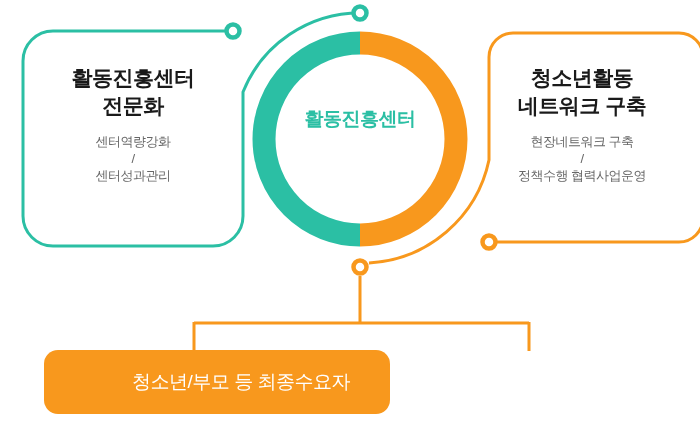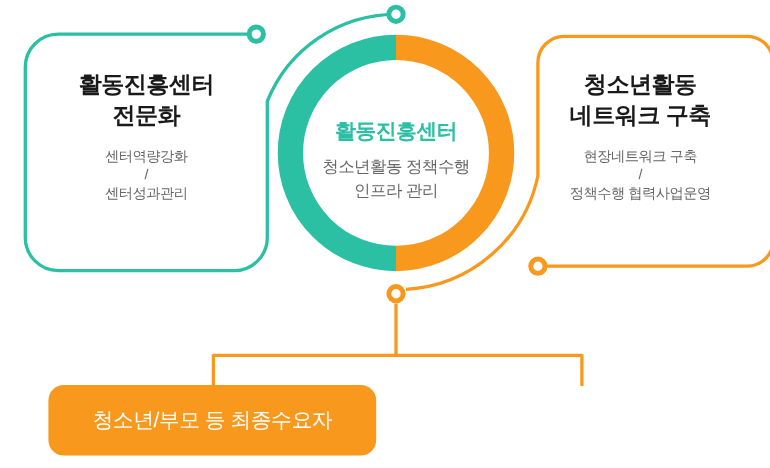--- a/index.html
+++ b/index.html
@@ -52,21 +52,21 @@
   .bottom-box{
     position:absolute;
     top:350px;width:298px;height:64px;
     background:var(--orange);
     border-radius:14px;
     display:flex;align-items:center;justify-content:center;
     color:var(--bottom_label_text);
     font-size:19px;
     letter-spacing:-0.5px;
   }
-  .bottom-box.first{left:33px;}
+  .bottom-box.first{left:33px;padding-left:48px;}
   .bottom-box.second{left:368px;}
 </style>
 </head>
 <body>
 
 <div class="canvas">
 
   <svg width="700" height="425" viewBox="0 0 700 425">
 
     <path d="M 222 31 L 42 31 A 30 30 0 0 0 12 61 L 12 216 A 30 30 0 0 0 42 246
@@ -89,22 +89,20 @@
   <div class="node" style="left:12px;top:64px;width:220px;">
     <div class="node-title preline">활동진흥센터
 전문화</div>
     <div class="node-sub preline">센터역량강화
 /
 센터성과관리</div>
   </div>
 
   <div class="center-label">
     <div class="center-title">활동진흥센터</div>
-    <div class="center-sub preline">청소년활동 정책수행
-인프라 관리</div>
   </div>
 
   <div class="node" style="left:464px;top:64px;width:214px;">
     <div class="node-title preline">청소년활동
 네트워크 구축</div>
     <div class="node-sub preline">현장네트워크 구축
 /
 정책수행 협력사업운영</div>
   </div>
 

